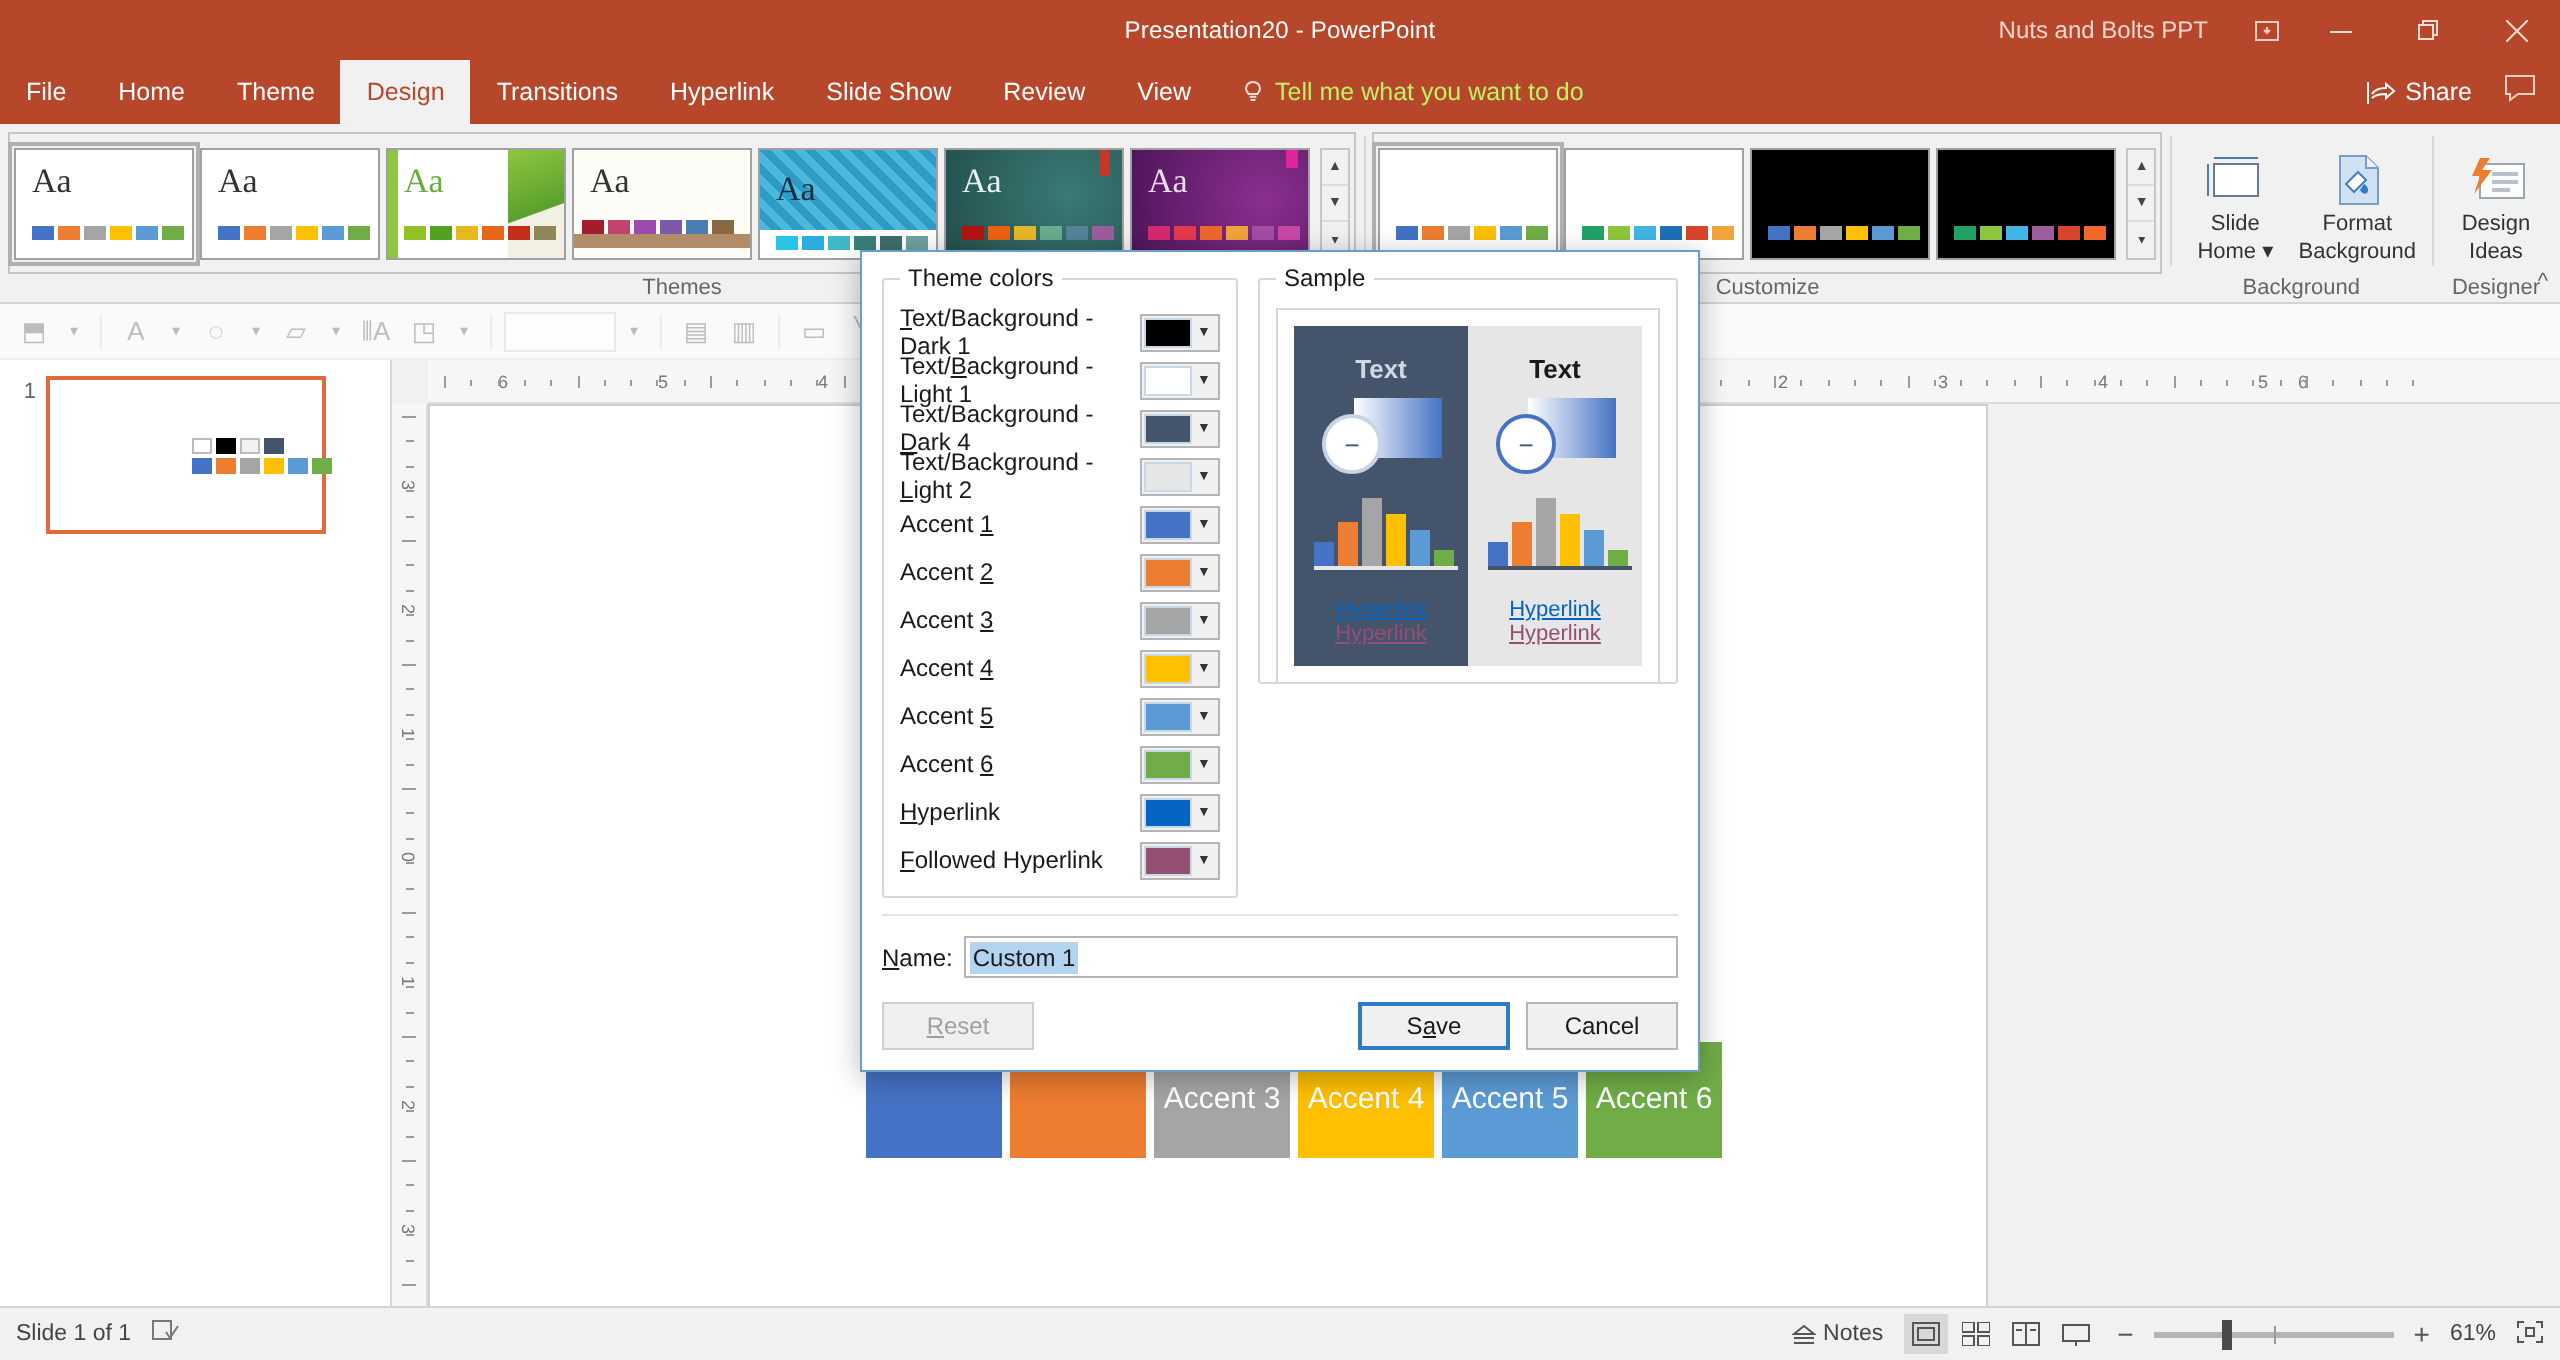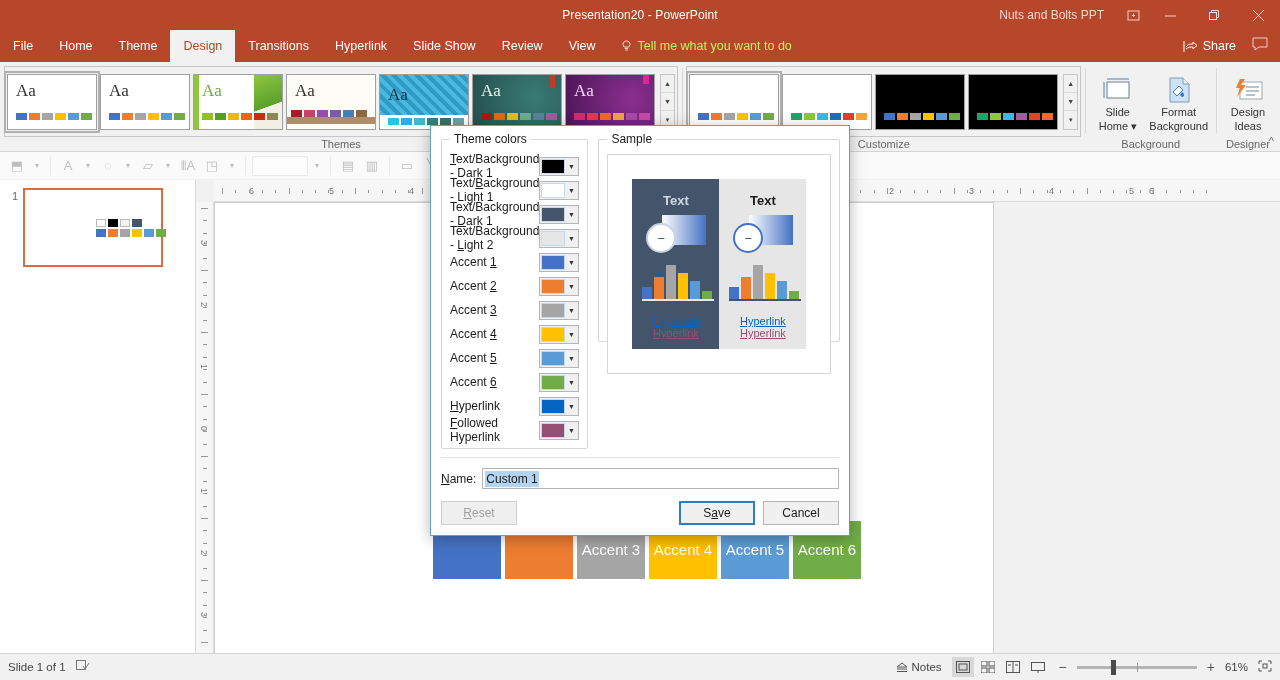--- a/index.html
+++ b/index.html
@@ -187,21 +187,21 @@
   .colorrow .lbl u { text-decoration: underline; }
   .swbtn {
     width: 40px; height: 19px; border: 1px solid #b5b5b5; background: #f0f0f0;
     display: flex; align-items: center; padding: 1px;
   }
   .swblock { width: 24px; height: 15px; border: 1px solid #c8d9ea; }
   .swarrow { flex: 1; text-align: center; font-size: 7px; color: #333; }
 
   .samplebox { width: 200px; }
   .sample-inner {
-    background: #fff; border: 1px solid #d6d6d6; padding: 24px;
+    background: #fff; border: 1px solid #d6d6d6; padding: 8px;
     display: flex; justify-content: center;
   }
   .sample-panes { display: flex; width: 174px; height: 170px; }
   .spane { flex: 1; position: relative; }
   .spane .stext {
     position: absolute; top: 14px; width: 100%; text-align: center;
     font-size: 13px; font-weight: bold;
   }
   .sgraphic { position: absolute; top: 36px; left: 14px; width: 62px; height: 40px; }
   .sgrad { position: absolute; left: 16px; top: 0; width: 44px; height: 30px; }
@@ -805,21 +805,21 @@
 
             <div class="colorrow">
               <span class="lbl"><span>Text/</span><u>B</u><span>ackground - Light 1</span></span>
               <span class="swbtn">
                 <span class="swblock" style="background:#ffffff"></span>
                 <span class="swarrow">▼</span>
               </span>
             </div>
 
             <div class="colorrow">
-              <span class="lbl"><span>Text/Background - </span><u>D</u><span>ark 1</span></span>
+              <span class="lbl"><span>Text/Background - </span><u>D</u><span>ark 4</span></span>
               <span class="swbtn">
                 <span class="swblock" style="background:#44546a"></span>
                 <span class="swarrow">▼</span>
               </span>
             </div>
 
             <div class="colorrow">
               <span class="lbl"><span>Text/Background - </span><u>L</u><span>ight 2</span></span>
               <span class="swbtn">
                 <span class="swblock" style="background:#e7e6e6"></span>

